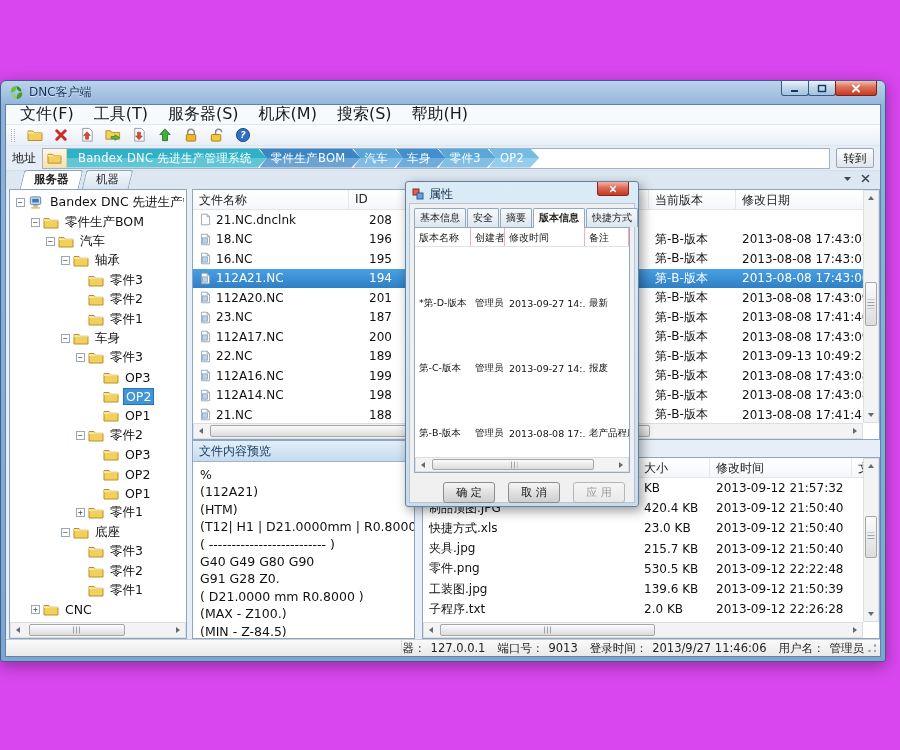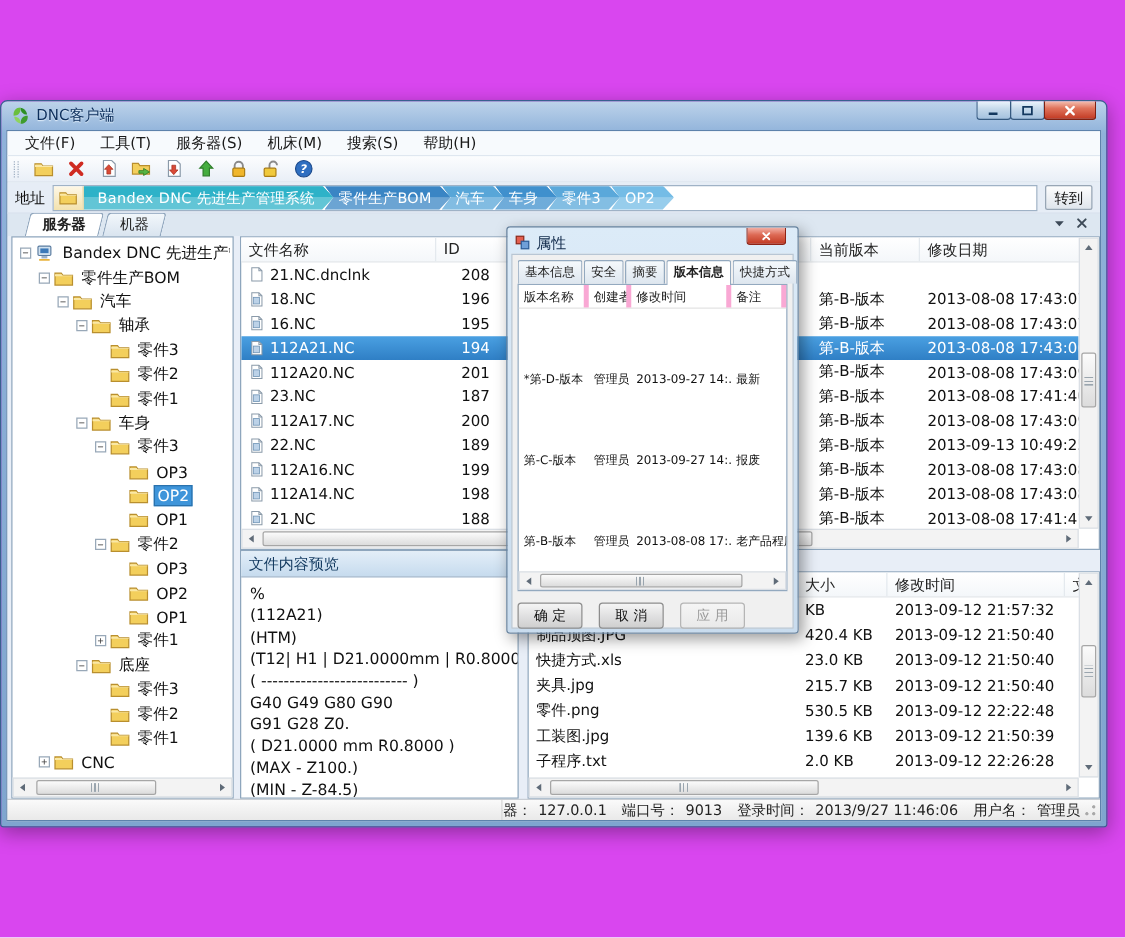--- a/index.html
+++ b/index.html
@@ -16,21 +16,21 @@
 .win-btns{position:absolute;top:0;right:8px;display:flex;z-index:5;}
 .wbtn{height:15px;width:28px;border:1px solid #35597f;border-top:none;border-radius:0 0 3px 3px;
   display:flex;align-items:center;justify-content:center;margin-left:-1px;
   background:linear-gradient(#ecf4fc,#c4d8ea 45%,#a4c1de);}
 .wbtn.close{width:42px;background:linear-gradient(#f4c0b2,#e0745c 40%,#c23a24);border-color:#7e2012;}
 .win-body{position:absolute;left:4px;right:4px;top:23px;bottom:4px;background:#edf2f9;
   border:1px solid #5e82ab;display:flex;flex-direction:column;}
 
 
 .menubar{height:20px;background:#f7fafd;border-bottom:1px solid #dfe7f0;display:flex;align-items:center;padding-left:4px;}
-.menu-item{font-size:12px;color:#1a1a1a;padding:2px 10px;white-space:nowrap;}
+.menu-item{font-size:16px;color:#1a1a1a;padding:2px 10px;white-space:nowrap;}
 .toolbar{height:21px;display:flex;align-items:center;background:linear-gradient(#fcfdfe,#e9eff7);
   border-bottom:1px solid #dde5ee;padding-left:2px;gap:7px;}
 .tb-grip{width:4px;height:13px;border-left:1px dotted #9fb0c2;border-right:1px dotted #9fb0c2;margin:0 3px;}
 .tb-btn{width:19px;height:18px;display:flex;align-items:center;justify-content:center;}
 .ico{display:inline-block;line-height:0;}
 .ico svg{width:100%;height:100%;display:block;}
 .tb-btn .ico{width:16px;height:16px;}
 .addressbar{height:25px;display:flex;align-items:center;background:#e6edf6;padding:2px 6px;gap:6px;border-bottom:1px solid #d5dfeb;}
 .addr-label{font-size:12px;color:#111;}
 .crumb-field{flex:1;height:21px;background:#fff;border:1px solid #9fb2c6;display:flex;align-items:stretch;overflow:hidden;}
@@ -146,26 +146,26 @@
 .dlg-close .ico{width:8px;height:8px;}
 .dlg-body{position:absolute;left:3px;right:3px;top:21px;bottom:3px;background:#f0f0f0;
   border:1px solid #b8c6d4;padding:4px 4px 0;}
 .dlg-tabs{display:flex;align-items:flex-end;position:relative;z-index:2;height:19px;}
 .dtab{font-size:10px;padding:2px 5px 2px;background:linear-gradient(#f5f9fc,#dde6ef);
   border:1px solid #93a9bf;border-bottom:none;border-radius:2px 2px 0 0;margin-right:1px;color:#222;white-space:nowrap;}
 .dtab.active{background:#fff;position:relative;top:1px;padding-bottom:3px;font-weight:bold;}
 .dlg-content{background:#fff;border:1px solid #93a9bf;height:246px;position:relative;margin-top:0;}
 .dlg-grid{display:grid;grid-template-columns:56px 34px 80px 1fr;}
 .dlg-ghead{height:19px;border-bottom:1px solid #e3e3e3;}
-.dlg-hcell{font-size:10px;color:#222;padding:3px 4px;border-right:4px solid #f9a8d4;white-space:nowrap;overflow:hidden;}
+.dlg-hcell{font-size:10px;color:#222;padding:3px 4px;border-right:1px solid #f9a8d4;white-space:nowrap;overflow:hidden;}
 .dlg-row{height:17px;align-items:center;margin-top:48px;}
 .dlg-cell{font-size:9.5px;color:#111;padding:0 4px;white-space:nowrap;overflow:hidden;}
 #dlg-hsb{left:0;right:0;bottom:0;height:15px;}
 #dlg-hsb .sb-thumb{left:2px;width:162px;}
-.dlg-btns{display:flex;gap:13px;margin-top:9px;padding-right:5px;}
+.dlg-btns{display:flex;justify-content:flex-end;gap:13px;margin-top:9px;padding-right:5px;}
 .dlg-btn{width:52px;height:21px;font-size:11px;display:flex;align-items:center;justify-content:center;
   background:linear-gradient(#f5f5f5,#ddddde 60%,#cfcfcf);border:1px solid #8d8d8d;border-radius:3px;color:#111;}
 .dlg-btn.disabled{color:#9b9b9b;border-color:#b5b5b5;background:linear-gradient(#f5f5f5,#e9e9e9);}
 </style>
 </head>
 <body>
 
 <div class="screen">
   <div class="window">
 

